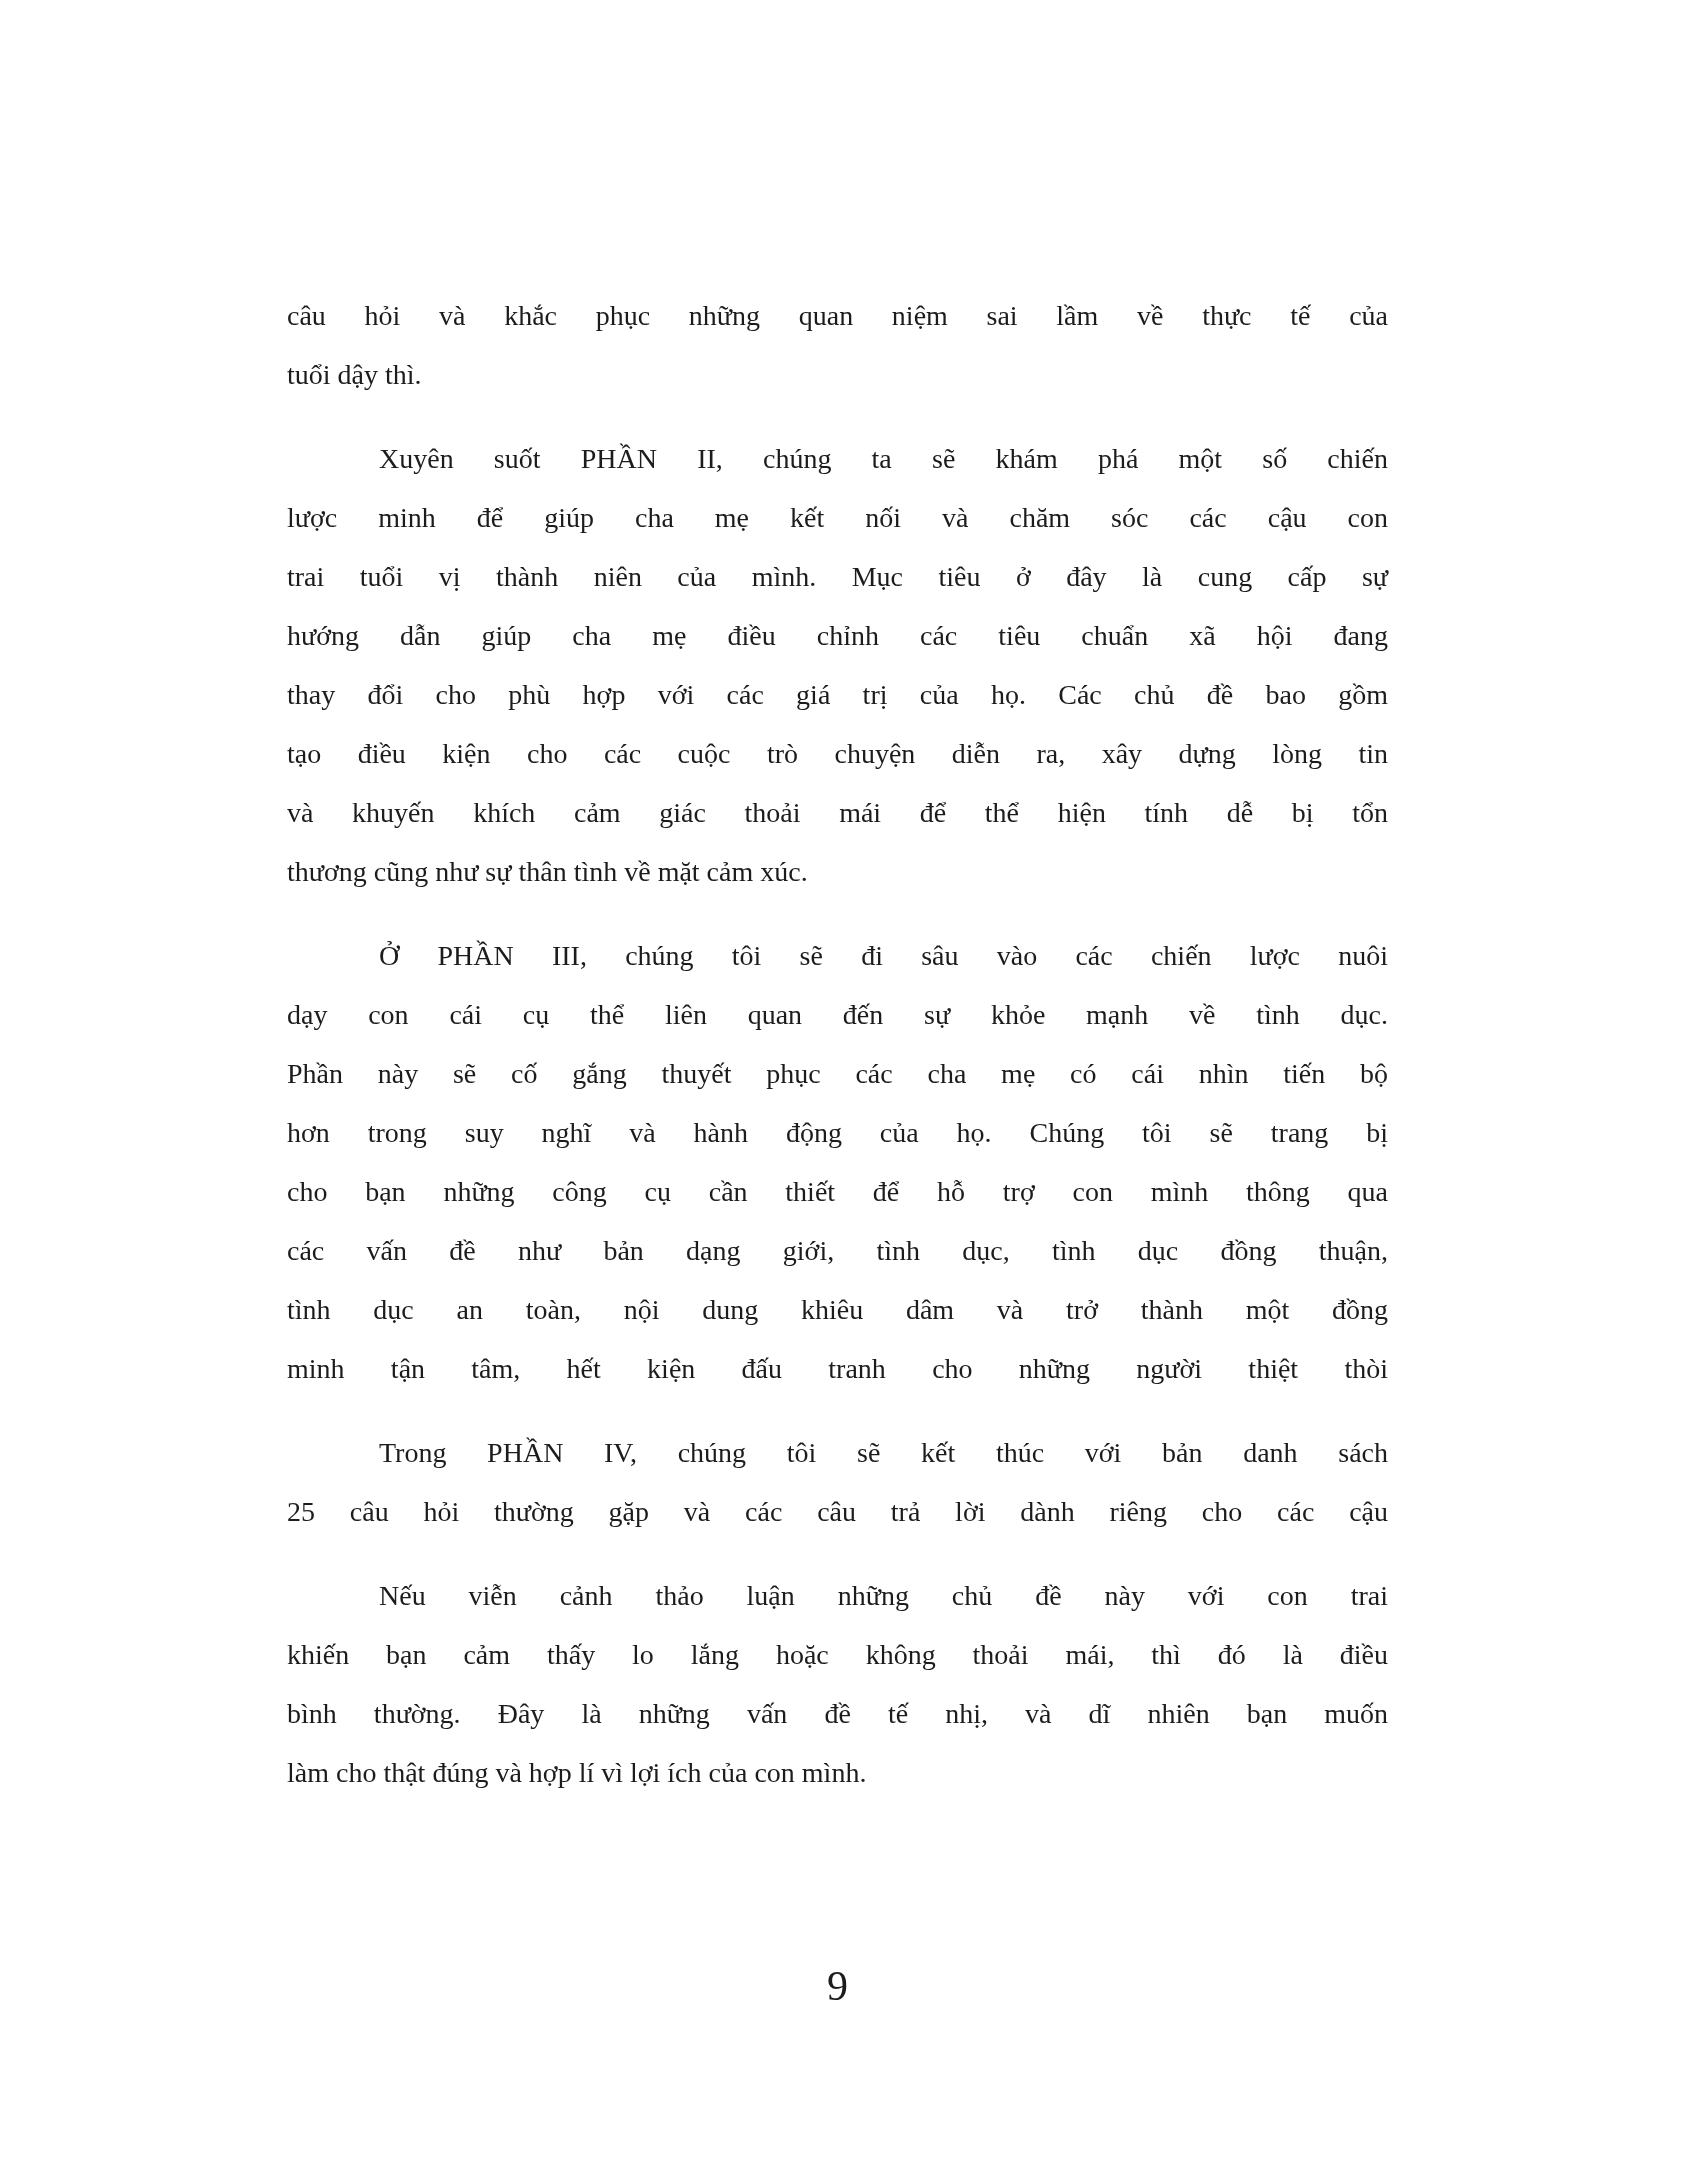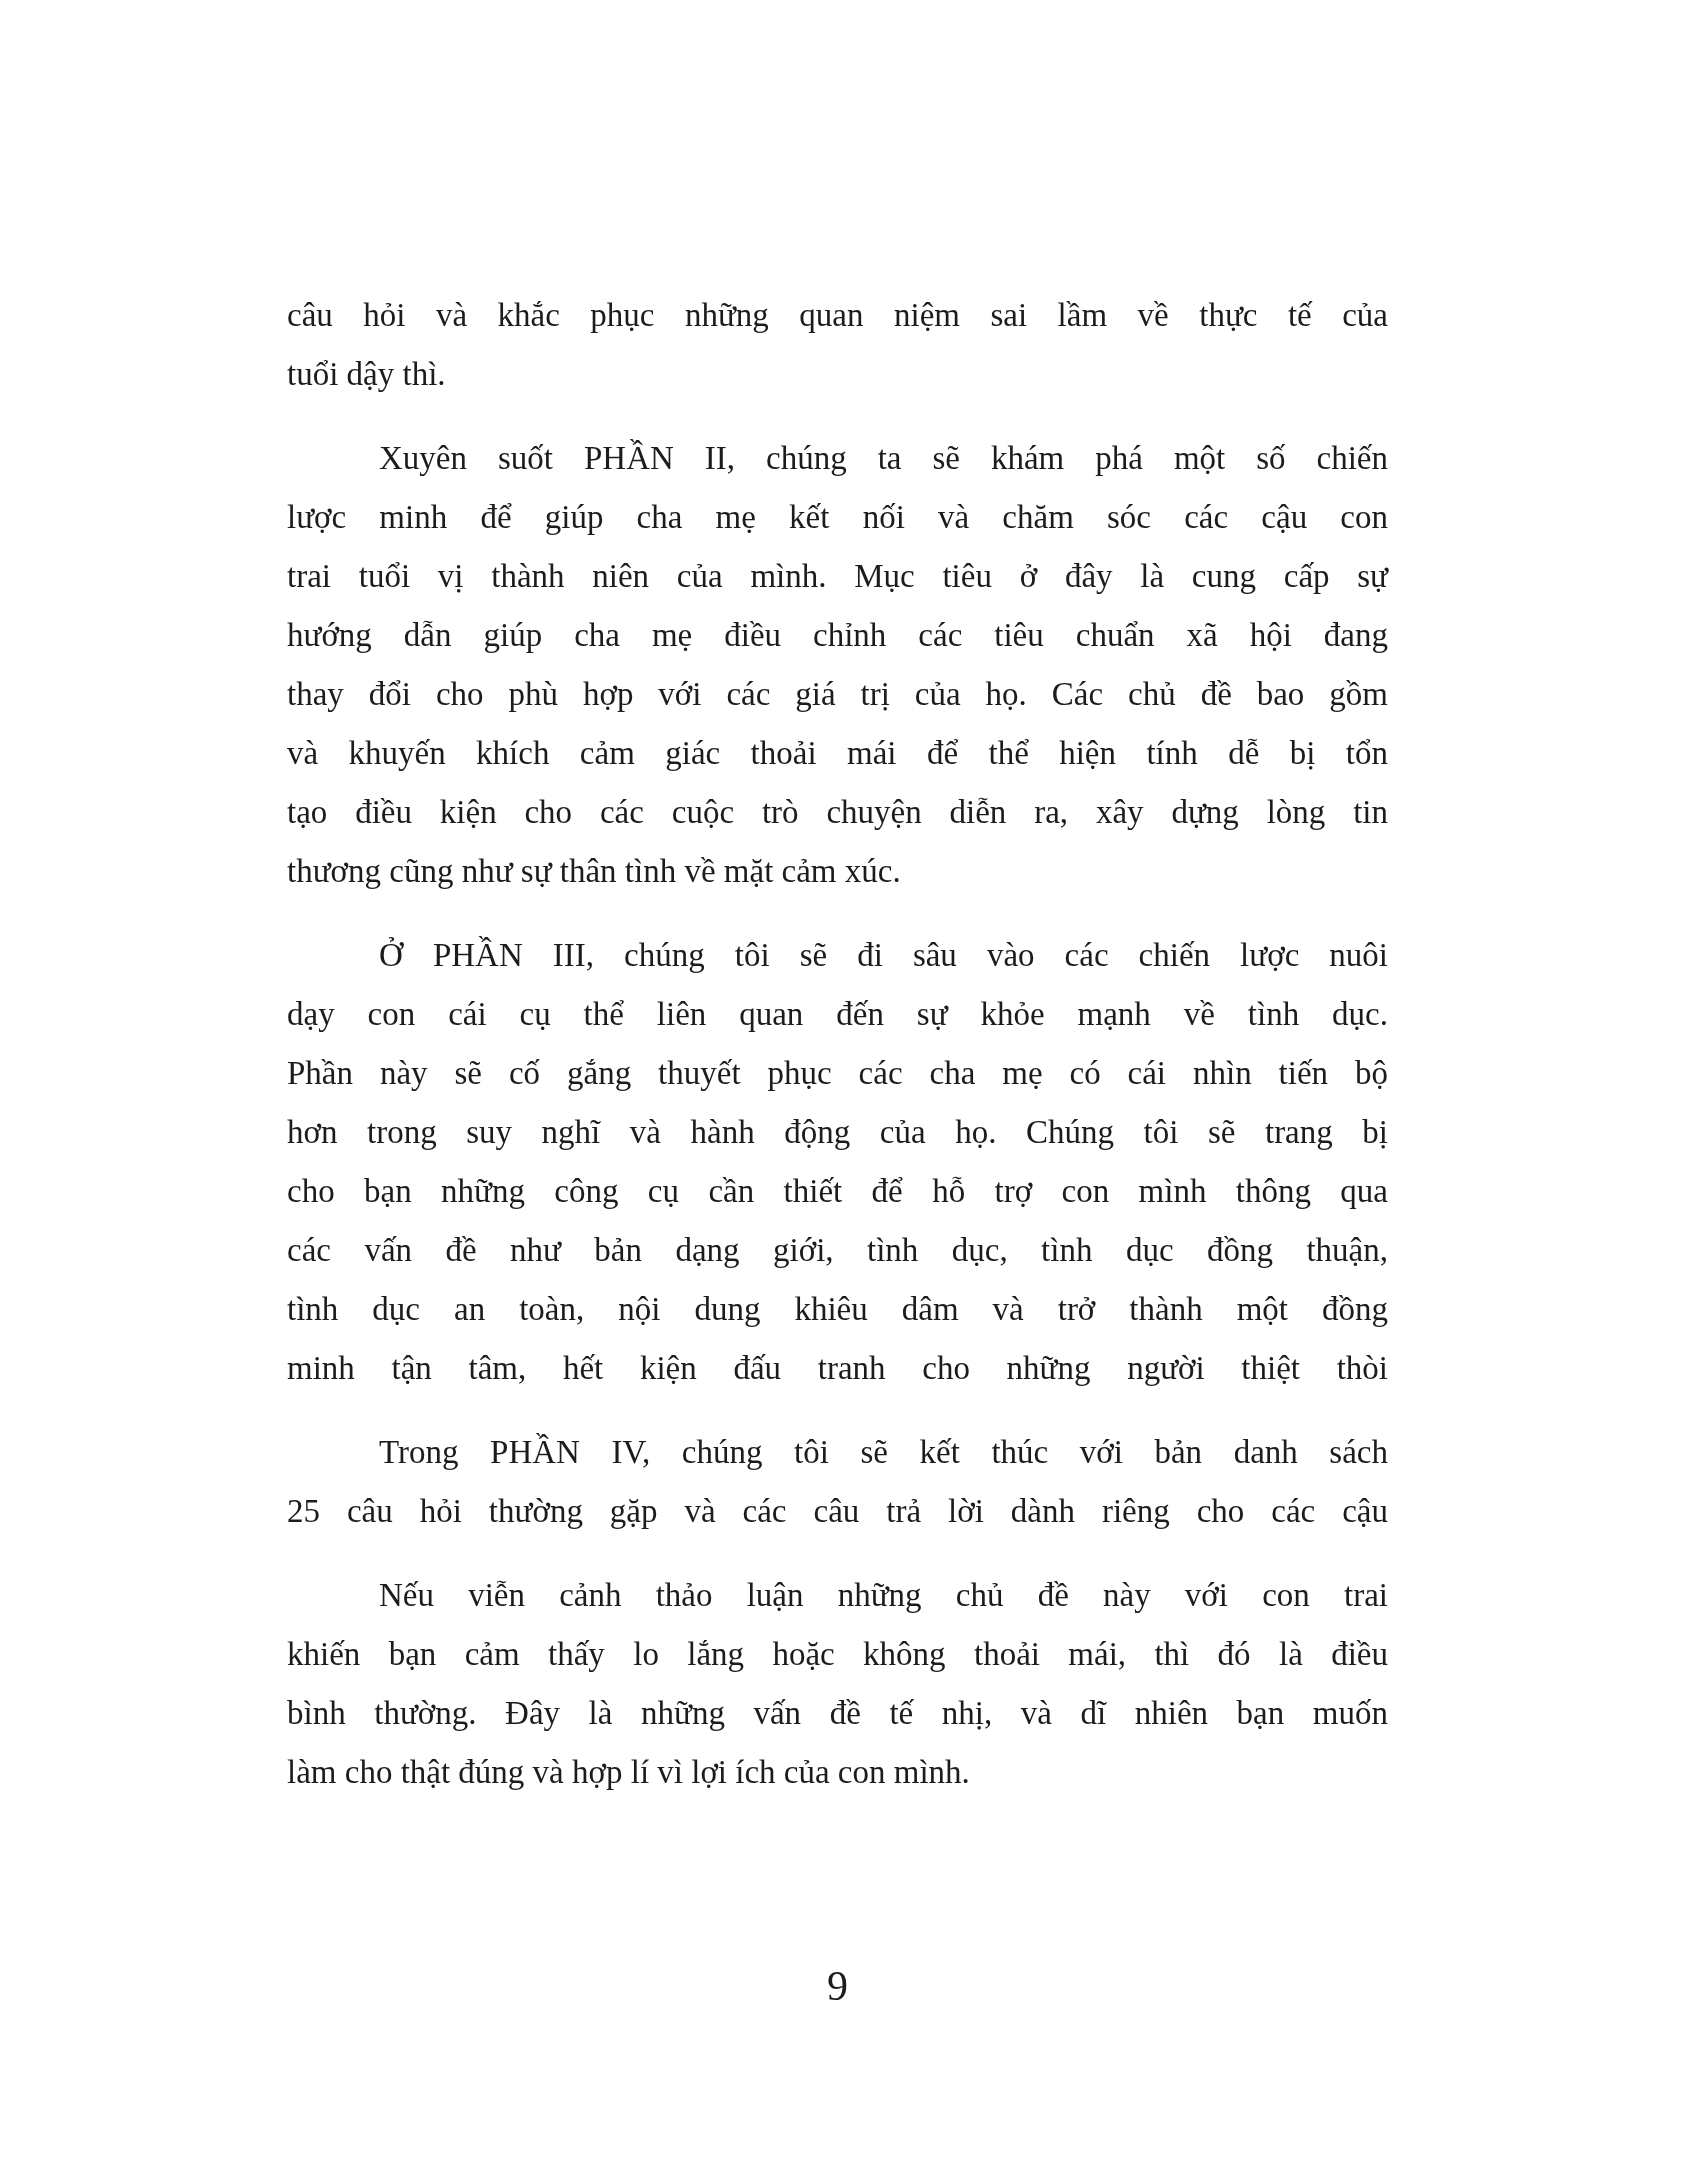--- a/index.html
+++ b/index.html
@@ -22,21 +22,21 @@
     width: 1101px;
   }
   .para {
     margin: 0;
     padding: 0;
   }
   .para + .para {
     margin-top: 25px;
   }
   .line {
-    font-size: 33px;
+    font-size: 28px;
     line-height: 59px;
     white-space: nowrap;
     text-align: justify;
     text-align-last: justify;
   }
   .line.para-last {
     text-align-last: left;
   }
   .line.indent {
     text-indent: 92px;
@@ -58,22 +58,22 @@
     <div class="para">
       <div class="line">câu hỏi và khắc phục những quan niệm sai lầm về thực tế của</div>
       <div class="line para-last">tuổi dậy thì.</div>
     </div>
     <div class="para">
       <div class="line indent">Xuyên suốt PHẦN II, chúng ta sẽ khám phá một số chiến</div>
       <div class="line">lược minh để giúp cha mẹ kết nối và chăm sóc các cậu con</div>
       <div class="line">trai tuổi vị thành niên của mình. Mục tiêu ở đây là cung cấp sự</div>
       <div class="line">hướng dẫn giúp cha mẹ điều chỉnh các tiêu chuẩn xã hội đang</div>
       <div class="line">thay đổi cho phù hợp với các giá trị của họ. Các chủ đề bao gồm</div>
+      <div class="line">tạo điều kiện cho các cuộc trò chuyện diễn ra, xây dựng lòng tin</div>
       <div class="line">và khuyến khích cảm giác thoải mái để thể hiện tính dễ bị tổn</div>
-      <div class="line">tạo điều kiện cho các cuộc trò chuyện diễn ra, xây dựng lòng tin</div>
       <div class="line para-last">thương cũng như sự thân tình về mặt cảm xúc.</div>
     </div>
     <div class="para">
       <div class="line indent">Ở PHẦN III, chúng tôi sẽ đi sâu vào các chiến lược nuôi</div>
       <div class="line">dạy con cái cụ thể liên quan đến sự khỏe mạnh về tình dục.</div>
       <div class="line">Phần này sẽ cố gắng thuyết phục các cha mẹ có cái nhìn tiến bộ</div>
       <div class="line">hơn trong suy nghĩ và hành động của họ. Chúng tôi sẽ trang bị</div>
       <div class="line">cho bạn những công cụ cần thiết để hỗ trợ con mình thông qua</div>
       <div class="line">các vấn đề như bản dạng giới, tình dục, tình dục đồng thuận,</div>
       <div class="line">tình dục an toàn, nội dung khiêu dâm và trở thành một đồng</div>

